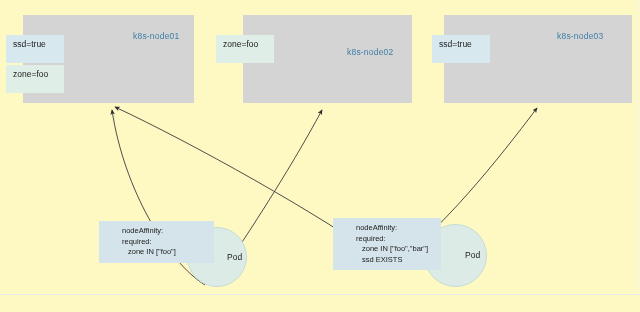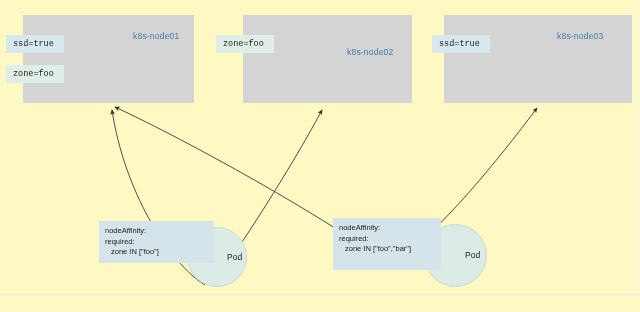--- a/index.html
+++ b/index.html
@@ -46,28 +46,27 @@
     letter-spacing:.2px;
     white-space:nowrap;
   }
   #node-title-1{ left:133px; top:31px; }
   #node-title-2{ left:347px; top:47px; }
   #node-title-3{ left:557px; top:31px; }
 
   
   .label-chip{
     position:absolute;
-    height:18px;
+    height:28px;
     line-height:18px;
     font-size:8.5px;
     color:#1c1c1c;
     padding:0 7px;
     white-space:nowrap;
     box-sizing:border-box;
-    font-family:Liberation Mono, monospace;
   }
   .chip-blue{  background:#d8e8ef; }
   .chip-green{ background:#dfeee6; }
 
   #chip-n1-ssd  { left:6px;   top:35px;  width:58px; }
   #chip-n1-zone { left:6px;   top:65px;  width:58px; }
   #chip-n2-zone { left:216px; top:35px;  width:58px; }
   #chip-n3-ssd  { left:432px; top:35px;  width:58px; }
   #chip-n3-zone { left:432px; top:65px;  width:58px; }
 
@@ -89,21 +88,21 @@
   #pod-circle-1{ left:187px; top:227px; width:60px; height:60px; }
   #pod-label-1 { left:207px; top:252px; }
   #pod-circle-2{ left:424px; top:224px; width:63px; height:63px; }
   #pod-label-2 { left:445px; top:250px; }
 
   
   .affinity-box{
     position:absolute;
     background:#d5e4ea;
     box-sizing:border-box;
-    padding:5px 0 0 6px;
+    padding:5px 0 0 23px;
   }
   #affinity-box-1{ left:99px;  top:221px; width:115px; height:42px; }
   #affinity-box-2{ left:333px; top:218px; width:108px; height:52px; }
 
   .affinity-line{
     font-size:7.5px;
     line-height:10.5px;
     color:#1b1b1b;
     white-space:pre;
   }
@@ -159,20 +158,21 @@
   <div class="affinity-box" id="affinity-box-1">
     <div class="affinity-line">nodeAffinity:</div>
     <div class="affinity-line">required:</div>
     <div class="affinity-line indent">zone IN ["foo"]</div>
   </div>
 
   <div class="affinity-box" id="affinity-box-2">
     <div class="affinity-line">nodeAffinity:</div>
     <div class="affinity-line">required:</div>
     <div class="affinity-line indent">zone IN ["foo","bar"]</div>
+    <div class="affinity-line indent">ssd EXISTS</div>
   </div>
 
   <div class="pod-label" id="pod-label-1">Pod</div>
   <div class="pod-label" id="pod-label-2">Pod</div>
 
   <div id="frame-bottom"></div>
   <div id="frame-right"></div>
 </div>
 
 </body></html>

